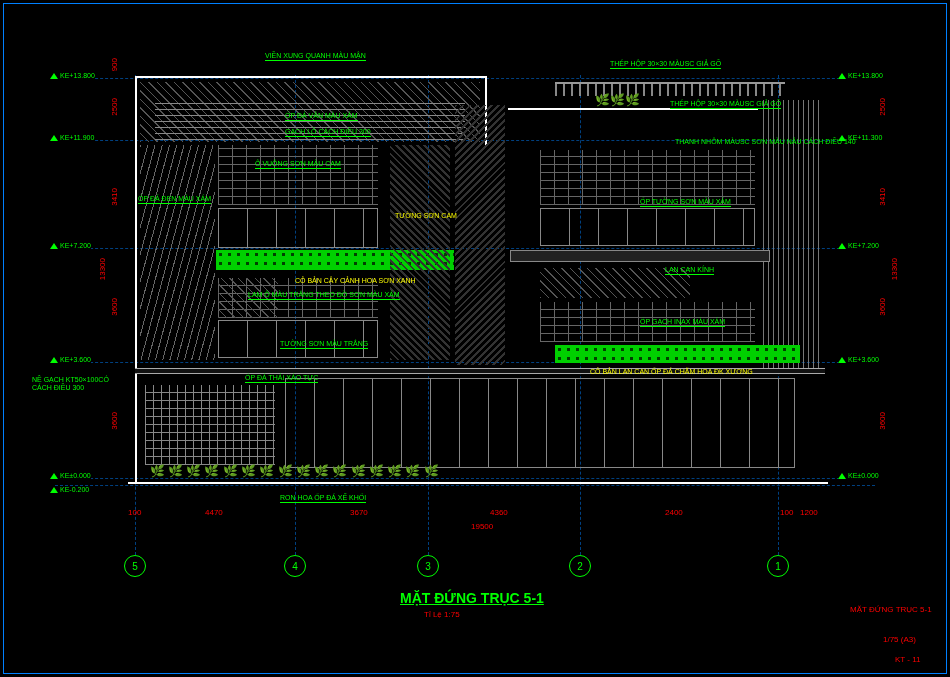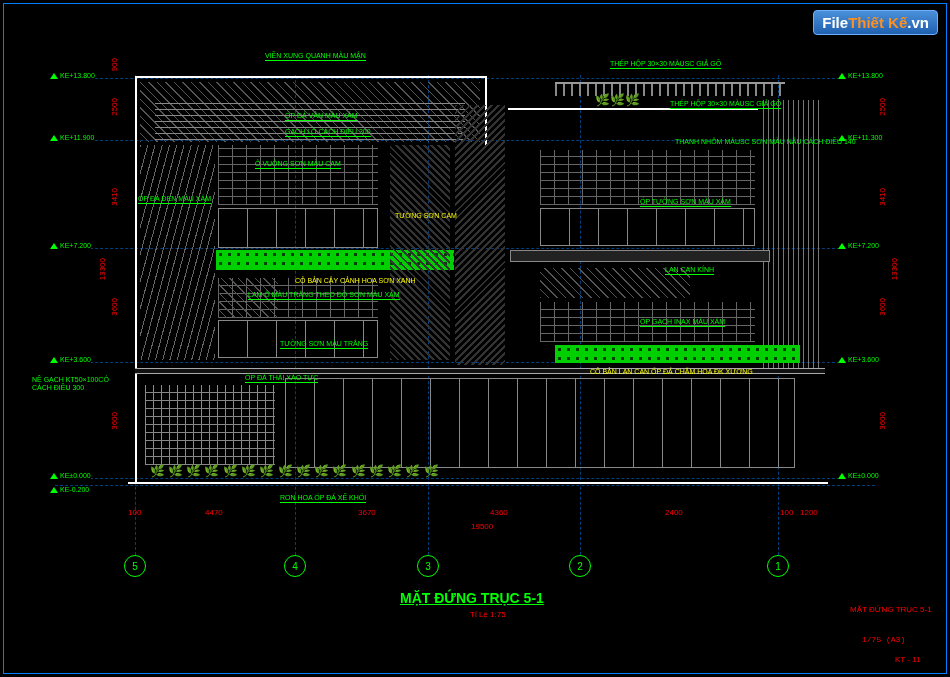--- a/index.html
+++ b/index.html
@@ -174,23 +174,20 @@
   border-top: 2px solid #999;
 }
 </style>
 </head>
 <body>
 
 <div class="canvas">
 
   <div class="frame" style="left:3px; top:3px; width:944px; height:671px;"></div>
 
-  <div class="watermark-logo">
-    <span>File</span><span class="orange">Thiết Kế</span><span>.vn</span>
-  </div>
 
   <div class="level-line" style="left:55px; top:78px; width:820px;"></div>
   <div class="level-line" style="left:55px; top:140px; width:820px;"></div>
   <div class="level-line" style="left:55px; top:248px; width:820px;"></div>
   <div class="level-line" style="left:55px; top:362px; width:820px;"></div>
   <div class="level-line" style="left:55px; top:478px; width:820px;"></div>
   <div class="level-line" style="left:55px; top:485px; width:820px;"></div>
 
   <div class="level-tag" style="left:50px; top:72px;">KE+13.800</div>
   <div class="level-tag" style="left:50px; top:134px;">KE+11.900</div>
@@ -212,21 +209,21 @@
   <div class="axis-line" style="left:778px; top:75px; height:480px;"></div>
 
   <div class="axis-circle" style="left:124px; top:555px;">5</div>
   <div class="axis-circle" style="left:284px; top:555px;">4</div>
   <div class="axis-circle" style="left:417px; top:555px;">3</div>
   <div class="axis-circle" style="left:569px; top:555px;">2</div>
   <div class="axis-circle" style="left:767px; top:555px;">1</div>
 
   <div class="dim-text" style="left:128px; top:508px;">100</div>
   <div class="dim-text" style="left:205px; top:508px;">4470</div>
-  <div class="dim-text" style="left:358px; top:508px;">3670</div>
+  <div class="dim-text" style="left:350px; top:508px;">3670</div>
   <div class="dim-text" style="left:490px; top:508px;">4360</div>
   <div class="dim-text" style="left:665px; top:508px;">2400</div>
   <div class="dim-text" style="left:780px; top:508px;">100</div>
   <div class="dim-text" style="left:800px; top:508px;">1200</div>
   <div class="dim-text" style="left:445px; top:522px;margin-left:26px;">19500</div>
 
   <div class="dim-text-v" style="left:110px; top:58px;">900</div>
   <div class="dim-text-v" style="left:110px; top:98px;">2500</div>
   <div class="dim-text-v" style="left:110px; top:188px;">3410</div>
   <div class="dim-text-v" style="left:110px; top:298px;">3600</div>
@@ -303,19 +300,19 @@
 CÁCH ĐIỀU 140</div>
   <div class="annot annot-underline" style="left:640px; top:198px;">ỐP TƯỜNG SƠN MÀU XÁM</div>
   <div class="annot annot-underline" style="left:665px; top:266px;">LAN CAN KÍNH</div>
   <div class="annot annot-underline" style="left:640px; top:318px;">ỐP GẠCH INAX MÀU XÁM</div>
   <div class="annot-y" style="left:590px; top:368px;">CỎ BẢN LAN CAN ỐP ĐÁ CHĂM HOA ĐK XƯƠNG</div>
 
   <div class="annot" style="left:32px; top:376px; line-height:1.1; white-space:pre;">NỀ GẠCH KT50×100CÓ
 CÁCH ĐIỀU 300</div>
 
   <div class="title-main" style="left:400px; top:590px;">MẶT ĐỨNG TRỤC 5-1</div>
-  <div class="title-scale" style="left:470px; top:610px;">Tỉ Lệ 1:75</div>
+  <div class="title-scale" style="left:424px; top:610px;">Tỉ Lệ 1:75</div>
 
   <div class="corner-text" style="left:850px; top:605px;">MẶT ĐỨNG TRỤC 5-1</div>
-  <div class="corner-text" style="left:862px; top:635px;font-family:Liberation Mono, monospace;">1/75  (A3)</div>
+  <div class="corner-text" style="left:883px; top:635px;">1/75  (A3)</div>
   <div class="corner-text" style="left:895px; top:655px;">KT - 11</div>
 
 </div>
 
 </body></html>

